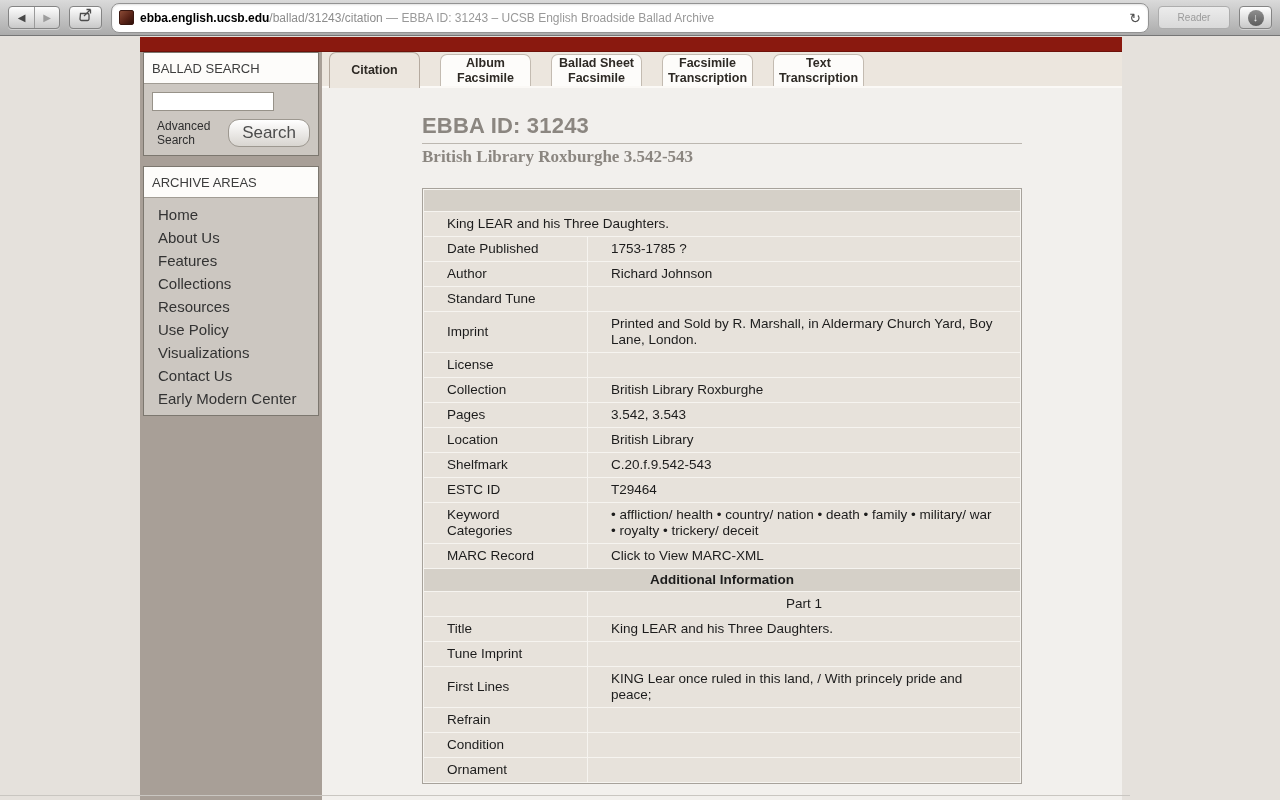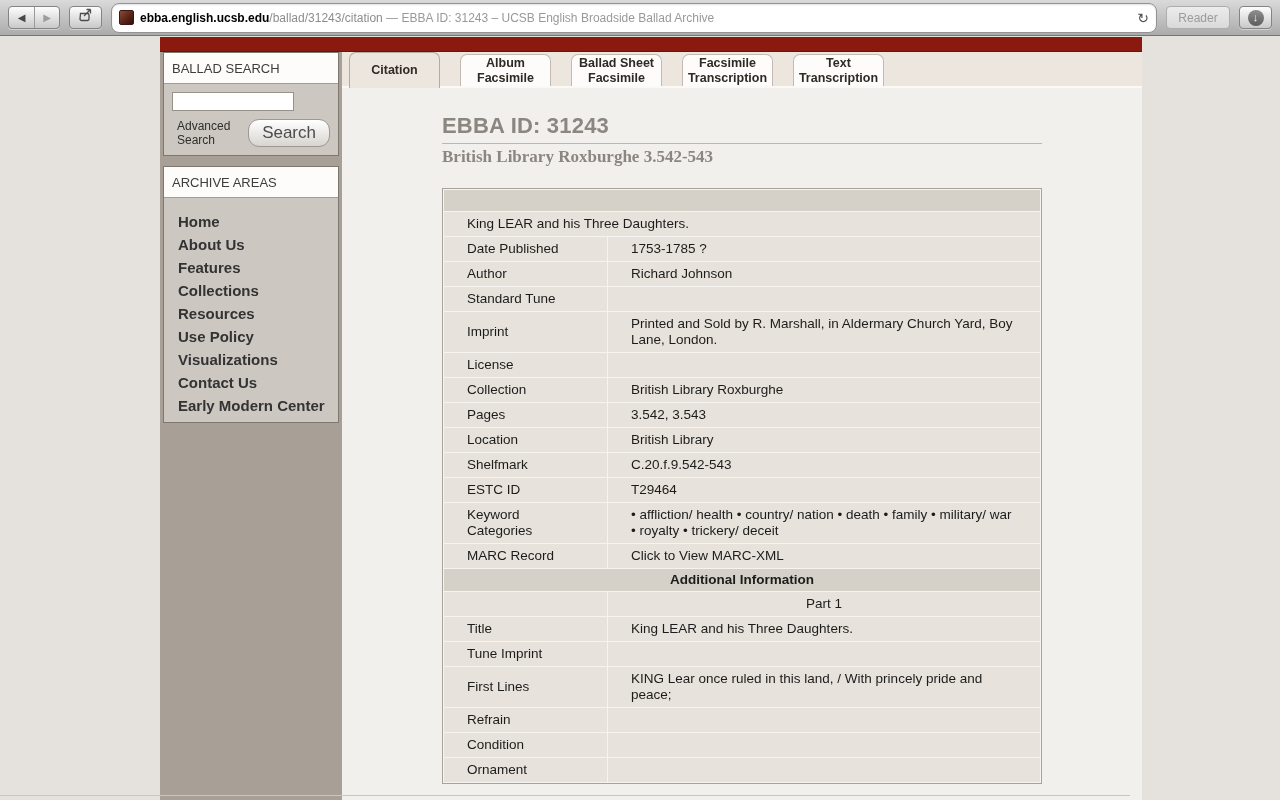--- a/index.html
+++ b/index.html
@@ -43,35 +43,35 @@
   .favicon {
     width:15px; height:15px; border-radius:2px; flex:none;
     background:linear-gradient(135deg,#8a4a35 0%,#5a2418 55%,#2e100a 100%);
     border:1px solid #3a1710;
   }
   .url-text { font-size:12px; color:#000; white-space:nowrap; overflow:hidden; flex:1; }
   .url-path { color:#8c8c8c; }
   .url-title { color:#999; }
   .reload { font-size:14px; color:#4f4f4f; line-height:1; flex:none; }
   .reader-btn {
-    width:64px; height:23px; border:1px solid #adadad; border-radius:4px;
+    width:72px; height:23px; border:1px solid #adadad; border-radius:4px;
     background:linear-gradient(#ececec,#d9d9d9);
     display:flex; align-items:center; justify-content:center;
-    font-size:12px; color:#9b9b9b;
+    font-size:10px; color:#9b9b9b;
   }
   .dl-btn { width:33px; }
   .dl-circle {
     width:16px; height:16px; border-radius:50%;
     background:linear-gradient(#8f8f8f,#5c5c5c);
     color:#f3f3f3; font-size:11px; font-weight:bold;
     display:flex; align-items:center; justify-content:center; line-height:1;
   }
 
   
-  .site { position:absolute; top:37px; left:160px; width:982px; height:597px; }
+  .site { position:absolute; top:37px; left:140px; width:982px; height:597px; }
   .red-bar { height:15px; background:#8a190f; border-bottom:1px solid #6d120a; }
   .columns { display:flex; height:748px; }
 
   
   .sidebar { width:182px; background:#a89f97; flex:none; }
   .side-box {
     margin:0 3px; border:1px solid #7c776f; background:#ccc7c1;
   }
   .side-box.first { margin-top:0; }
   .side-head {
@@ -84,21 +84,21 @@
     font-size:12px; padding:0 3px; display:block;
   }
   .search-row { display:flex; align-items:center; margin-top:8px; gap:16px; }
   .adv-link { font-size:12px; color:#2e2e2e; padding-left:5px; }
   .search-btn {
     border:1px solid #9d9890; border-radius:11px; padding:3px 13px;
     background:linear-gradient(#ffffff,#d8d5d0);
     font-size:17px; color:#4c4c4c;
   }
   .gap { height:10px; }
-  .menu { padding:12px 0 5px 0;font-weight:bold; }
+  .menu { padding:5px 0 5px 0; }
   .menu-item {
     font-size:15px; color:#333; line-height:23px; padding-left:14px;
   }
 
   
   .content { width:800px; background:#f2f0ed; position:relative; }
   .tab-strip {
     height:36px; background:#ece6de; position:relative;
     display:flex; align-items:flex-end; padding-left:7px; gap:20px;
   }

